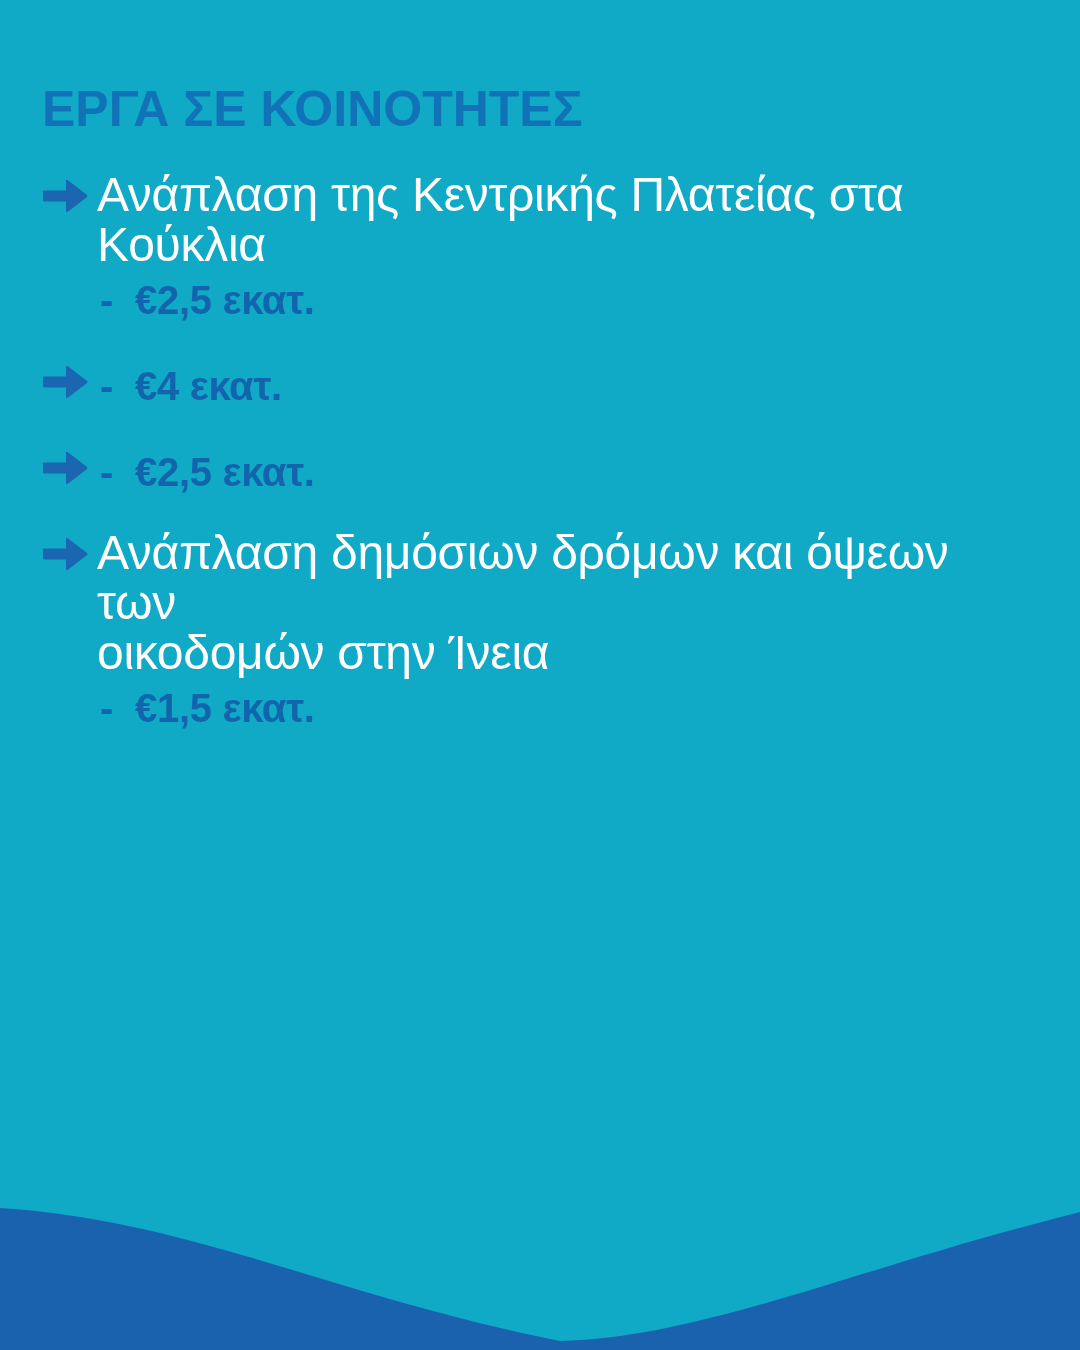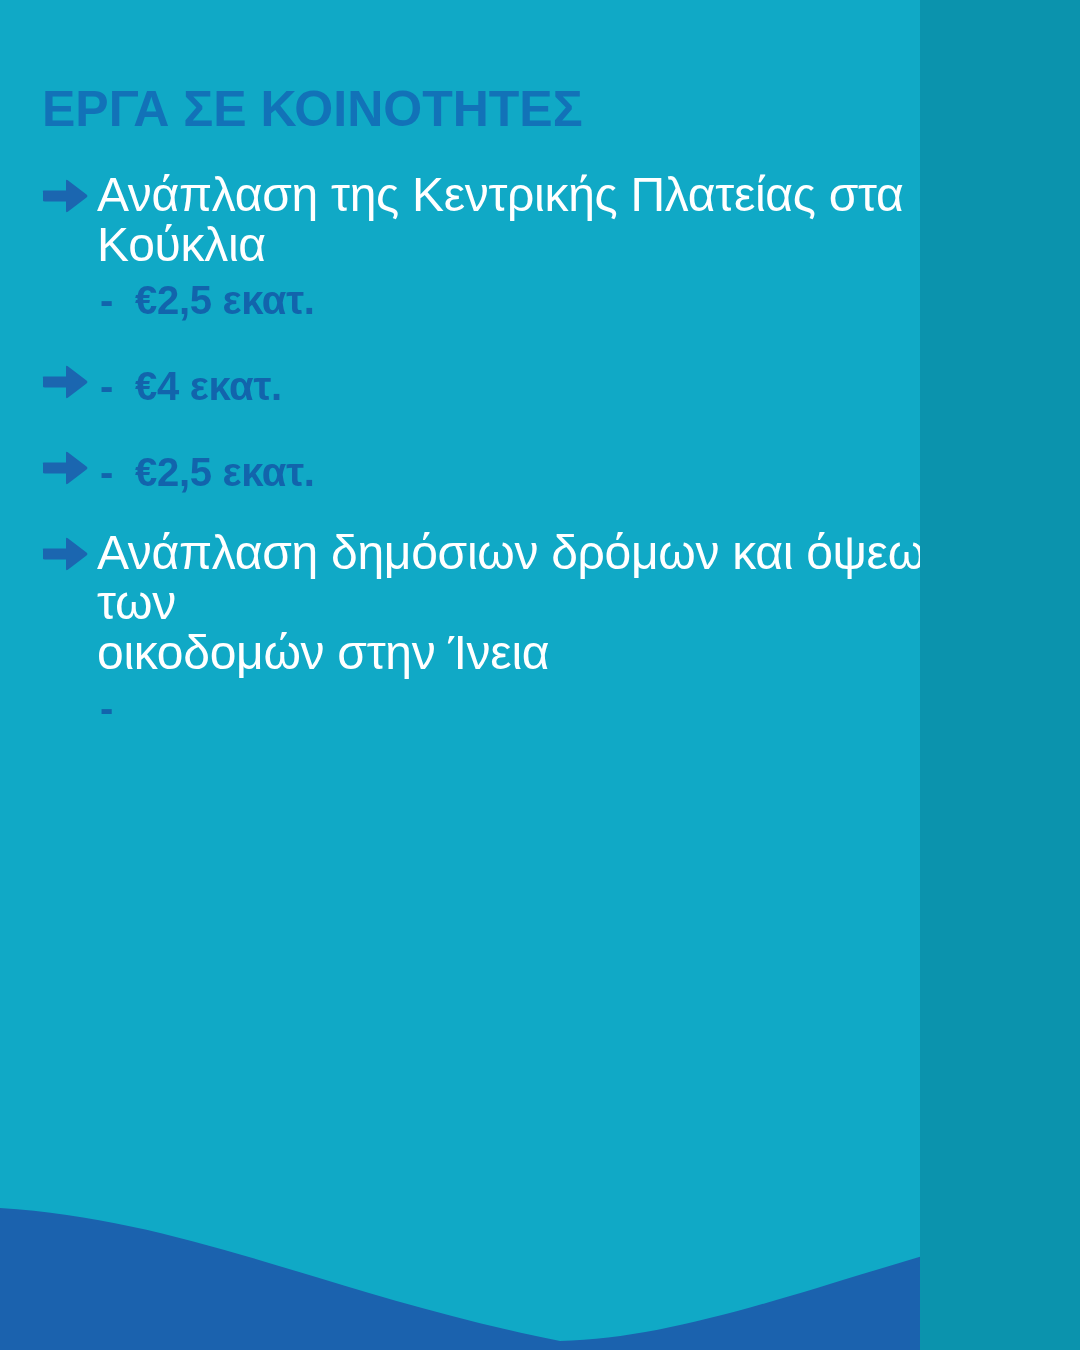--- a/index.html
+++ b/index.html
@@ -7,21 +7,21 @@
     --title-blue: #1272b8;
     --amount-blue: #1264ac;
     --arrow-blue: #1b66b0;
     --wave-blue: #1b62ae;
     --body-text: #ffffff;
   }
   * { margin: 0; padding: 0; box-sizing: border-box; }
   html, body { background: #0b93ad; }
   .canvas {
     position: relative;
-    width: 920px;
+    width: 1080px;
     height: 1350px;
     background: var(--background);
     overflow: hidden;
     font-family: "Liberation Sans", "DejaVu Sans", sans-serif;
   }
   .page-title {
     margin: 84px 0 0 42px;
     font-size: 50px;
     font-weight: 700;
     letter-spacing: 0px;
@@ -126,20 +126,21 @@
       <span class="icon-col">
         <svg width="46" height="38" viewBox="0 0 46 38" xmlns="http://www.w3.org/2000/svg">
           <path d="M1 14.5 Q0 13.8 2 13.5 L24 13.5 L24 4 Q24 2.2 25.8 3.2 L44.5 17.5 Q46.3 19 44.5 20.5 L25.8 34.8 Q24 35.8 24 34 L24 24.5 L3 24.5 Q0.5 24.4 1 23 Z" fill="#1b66b0"></path>
         </svg>
       </span>
       <div class="content">
         <div class="item-text">Ανάπλαση δημόσιων δρόμων και όψεων των
 οικοδομών στην Ίνεια</div>
         <div class="amount-row">
           <span>-</span>
+          <span>€1,5 εκατ.</span>
         </div>
       </div>
     </div>
 
   </div>
 
   <svg class="wave" viewBox="0 0 1080 150" preserveAspectRatio="none" xmlns="http://www.w3.org/2000/svg">
     <path d="M0,8 C190,20 330,95 560,141 C700,138 850,70 1080,12 L1080,150 L0,150 Z" fill="#1b62ae"></path>
   </svg>
 

